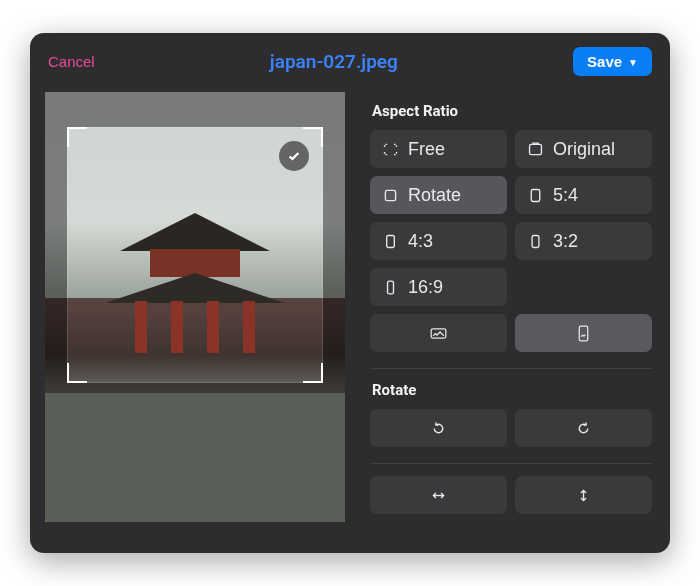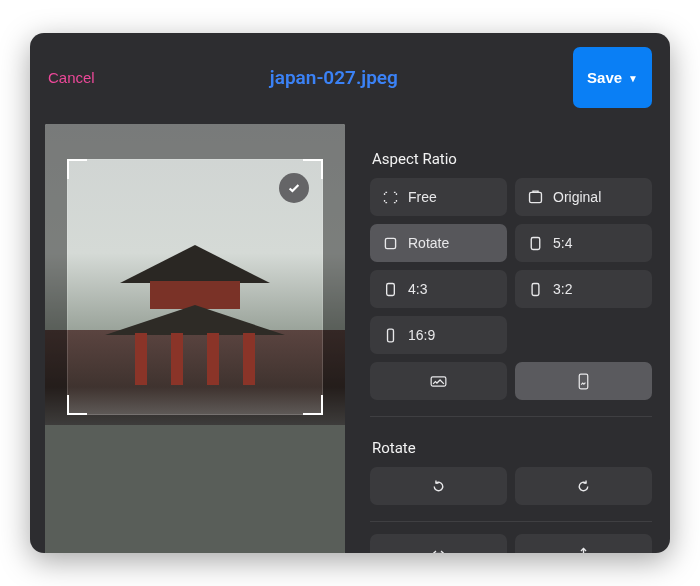--- a/index.html
+++ b/index.html
@@ -40,21 +40,21 @@
     color: #3b82f6;
     font-size: 19px;
     font-weight: 600;
   }
   .save-btn {
     background: #0a7ff5;
     border: none;
     color: #fff;
     font-size: 15px;
     font-weight: 600;
-    padding: 22px 14px;
+    padding: 6px 14px;
     border-radius: 7px;
     cursor: pointer;
     display: flex;
     align-items: center;
     gap: 6px;
   }
   .save-btn .caret {
     font-size: 10px;
     position: relative;
     top: 1px;
@@ -172,28 +172,28 @@
   }
   .confirm-dot svg{width:14px;height:14px;stroke:#fff;stroke-width:2.5;fill:none;}
 
   .controls-pane{
     flex:1;
     padding: 8px 18px 10px 10px;
     overflow-y:auto;
     color:#ececec;
   }
   .section-title{
-    font-size:15px;font-weight:400;margin:22px 0 10px 2px;color:#f2f2f2;
+    font-size:15px;font-weight:700;margin:6px 0 10px 2px;color:#f2f2f2;
   }
   .grid2{
     display:grid;grid-template-columns:1fr 1fr;gap:8px;
   }
   .opt-btn{
     background:#3a3a3d;border:none;border-radius:7px;
-    color:#e8e8ea;font-size:14px;font-weight:500;
+    color:#e8e8ea;font-size:18px;font-weight:500;
     padding:9px 12px;cursor:pointer;
     display:flex;align-items:center;gap:9px;
     justify-content:flex-start;
     height:38px;
   }
   .opt-btn.selected{background:#57575b;}
   .opt-btn.icon-only{justify-content:center;}
   .opt-icon{width:17px;height:17px;flex-shrink:0;display:flex;align-items:center;justify-content:center;}
   .opt-icon svg{width:17px;height:17px;stroke:#e8e8ea;stroke-width:1.6;fill:none;}
   .divider{height:1px;background:#3f3f42;margin:16px 0 12px 0;}

